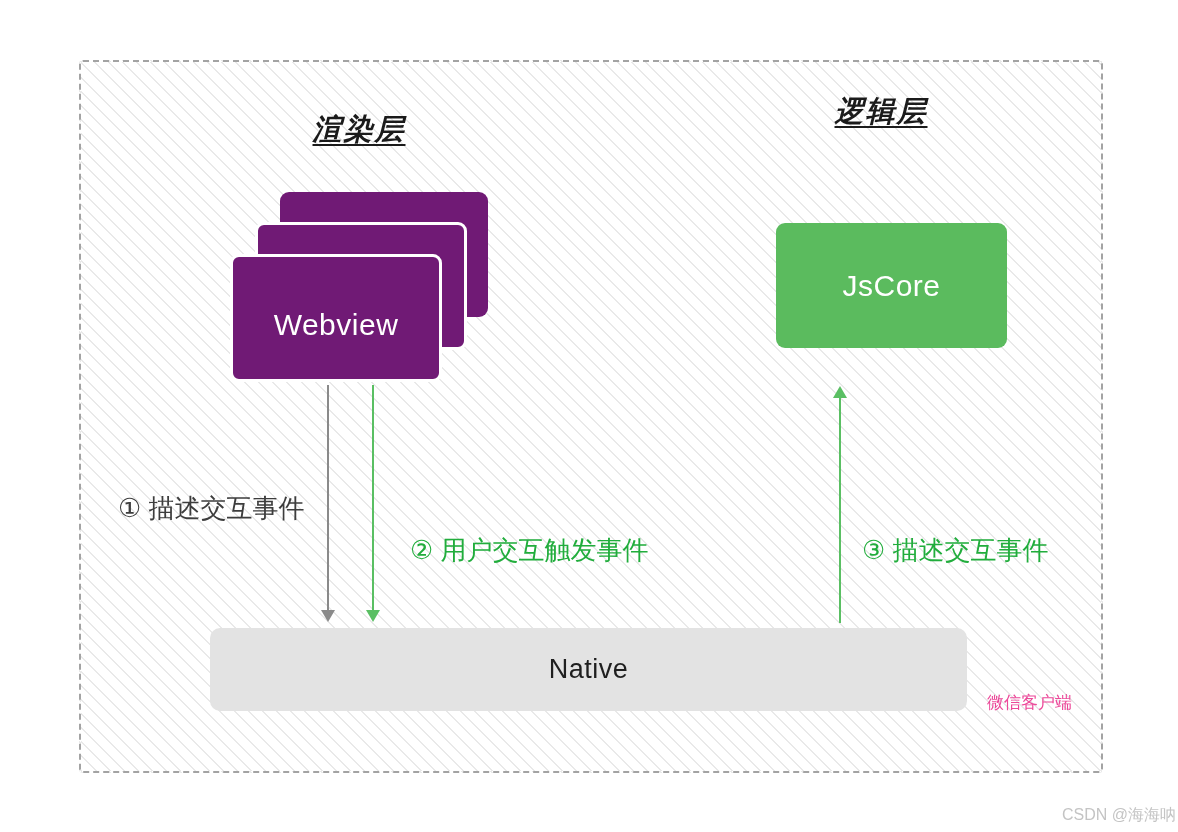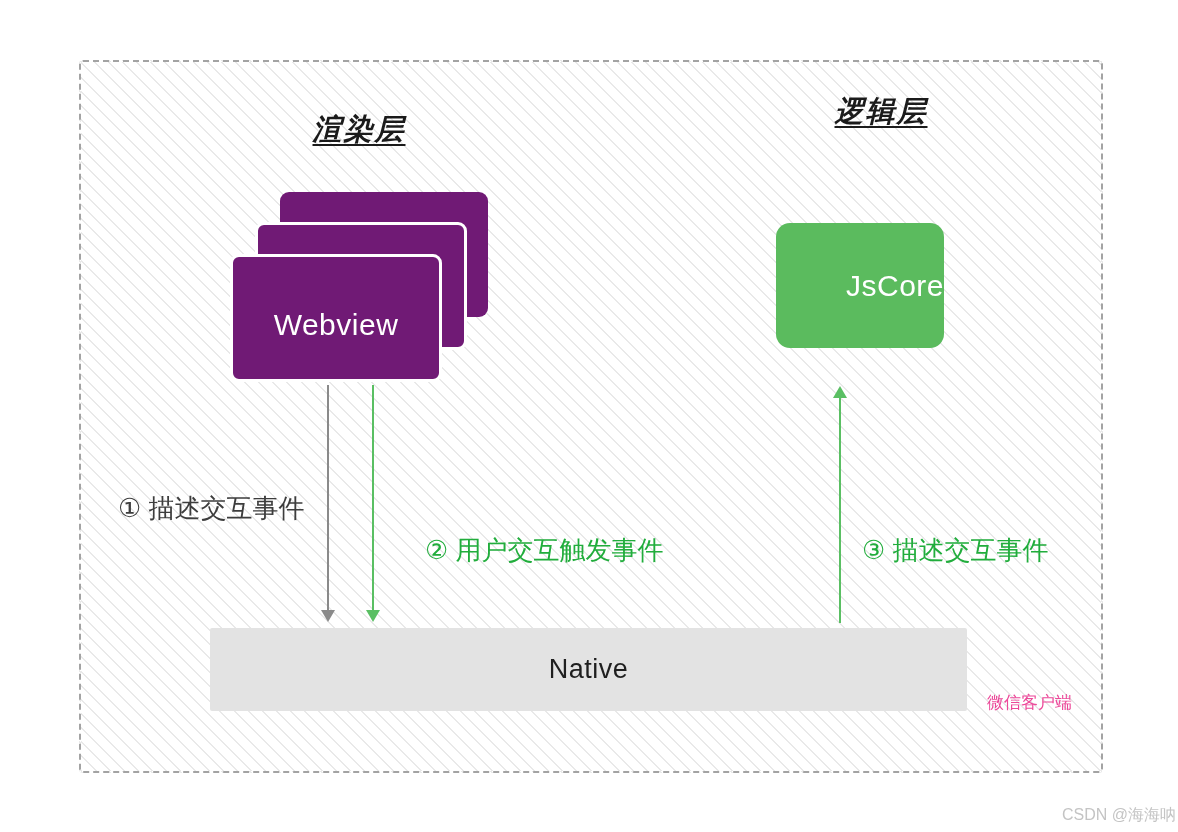--- a/index.html
+++ b/index.html
@@ -55,24 +55,24 @@
   .wv-front .card-label { padding-top: 14px; }
   .card-label {
     color: #ffffff;
     font-size: 30px;
     font-weight: 400;
     letter-spacing: 0.5px;
   }
 
   .jscore {
     position: absolute;
-    left: 776px; top: 223px; width: 168px; height: 125px;
+    left: 776px; top: 223px; width: 231px; height: 125px;
     background: #5bbb5e;
-    border-radius: 14px;
-    display: flex; align-items: center; justify-content: flex-end;
+    border-radius: 9px;
+    display: flex; align-items: center; justify-content: center;
   }
 
   
   .shaft { position: absolute; width: 2px; }
   .head  { position: absolute; width: 0; height: 0; }
   .gray  { background: #8a8a8a; }
   .green { background: #5abf63; }
 
   .arrow1-shaft { left: 327px; top: 385px; height: 227px; }
   .arrow1-head  { left: 321px; top: 610px;
@@ -84,36 +84,36 @@
                   border-top: 12px solid #5abf63; }
   .arrow3-shaft { left: 839px; top: 398px; height: 225px; }
   .arrow3-head  { left: 833px; top: 386px;
                   border-left: 7px solid transparent; border-right: 7px solid transparent;
                   border-bottom: 12px solid #5abf63; }
 
   .native-bar {
     position: absolute;
     left: 210px; top: 628px; width: 757px; height: 83px;
     background: #e3e3e3;
-    border-radius: 2px;
+    border-radius: 10px;
     display: flex; align-items: center; justify-content: center;
   }
   .native-label {
     color: #1f1f1f;
     font-size: 27px;
     letter-spacing: 0.5px;
   }
 
   .step-label {
     position: absolute;
     font-size: 26px;
     white-space: nowrap;
   }
   .step1 { left: 118px; top: 491px; color: #3d3d3d; }
-  .step2 { left: 410px; top: 533px; color: #21ad3c; margin-left: 15px; }
+  .step2 { left: 410px; top: 533px; color: #21ad3c; }
   .step3 { left: 862px; top: 533px; color: #21ad3c; }
 
   .client-label {
     position: absolute;
     left: 987px; top: 691px;
     font-size: 17px;
     color: #ec4899;
     white-space: nowrap;
   }
 

